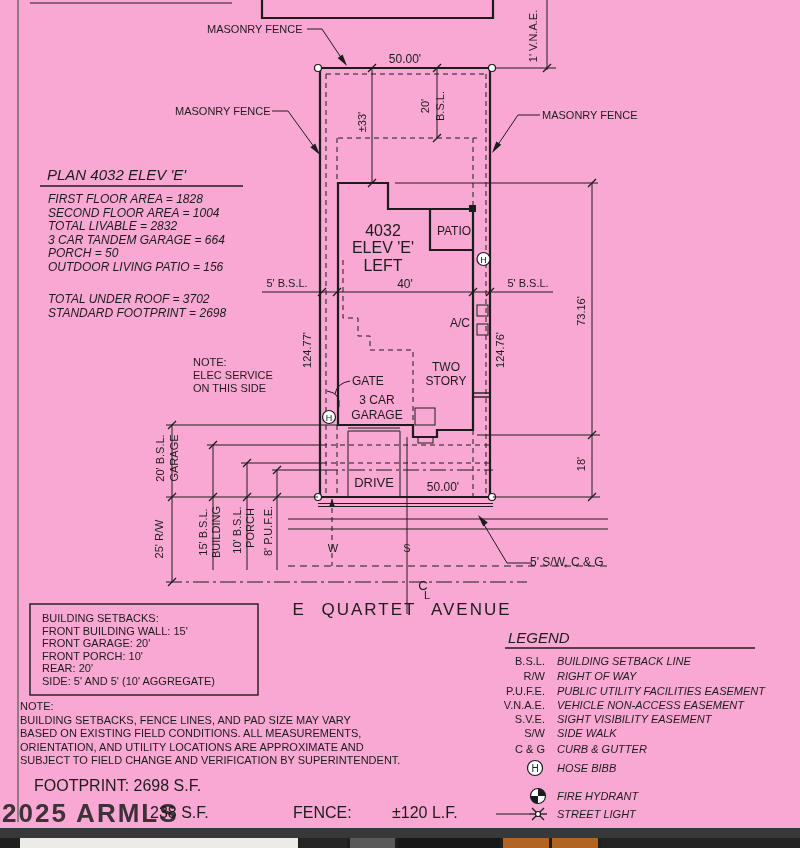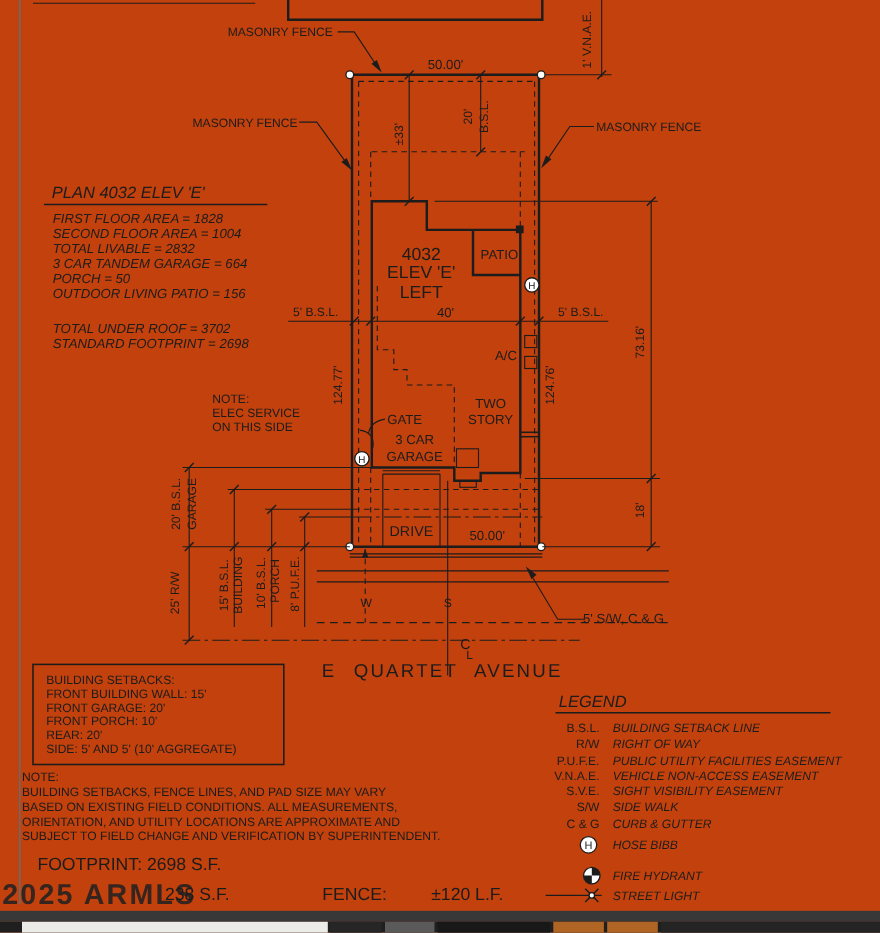--- a/index.html
+++ b/index.html
@@ -1,16 +1,16 @@
 <!DOCTYPE html>
 <html><head>
 <meta charset="utf-8">
 <style>
   html,body{margin:0;padding:0;background:#fff;width:800px;height:848px;overflow:hidden}
-  .page{position:relative;width:800px;height:848px;background:#c2410c;font-family:"Liberation Sans",sans-serif}
+  .page{position:relative;width:800px;height:848px;background:#f9a8d4;font-family:"Liberation Sans",sans-serif}
   svg text{font-family:"Liberation Sans",sans-serif;fill:#1c1c1c}
   .s9{font-size:9px}.s10{font-size:10px}.s11{font-size:11px}.s12{font-size:12px}.s13{font-size:13px}
   .s15{font-size:15px}.s16{font-size:16px}.s17{font-size:17px}
   .it{font-style:italic}
   .mid{text-anchor:middle}.end{text-anchor:end}
   .street{letter-spacing:2px;word-spacing:9px}
   .wm{font-size:26px;font-weight:bold;letter-spacing:2px;fill:#222;opacity:.88}
   .thick{stroke:#1c1c1c;stroke-width:2.2;fill:none}
   .med{stroke:#1c1c1c;stroke-width:1.4;fill:none}
   .thin{stroke:#1c1c1c;stroke-width:1;fill:none}

